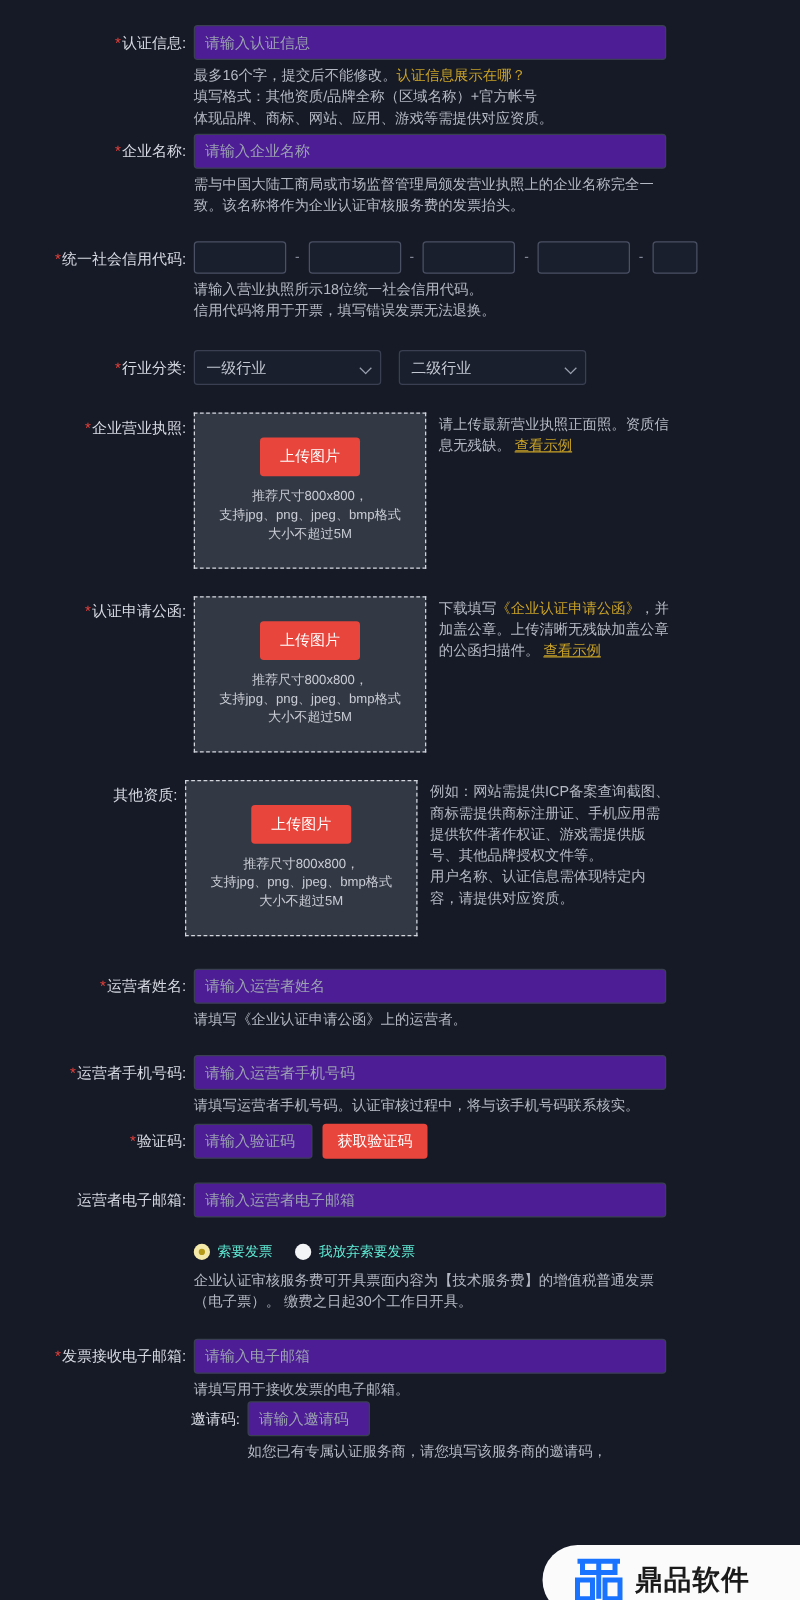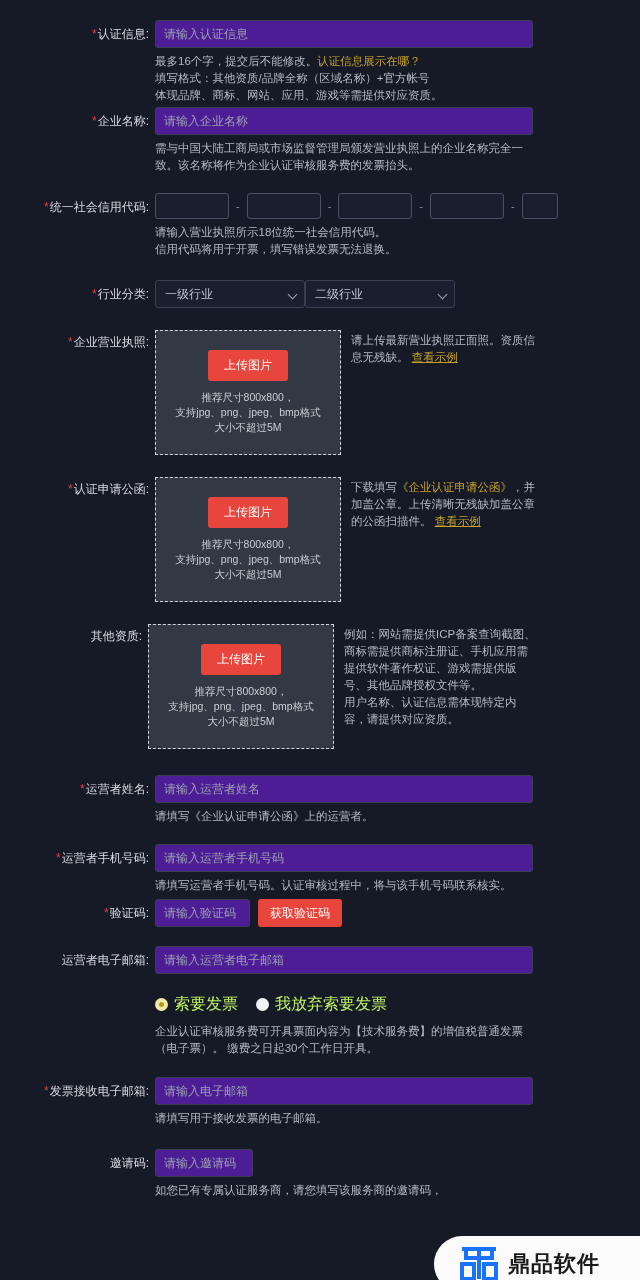--- a/index.html
+++ b/index.html
@@ -116,21 +116,21 @@
   .radio-row { display: flex; align-items: center; gap: 8px; }
   .radio-item { display: flex; align-items: center; gap: 6px; cursor: pointer; margin-right: 10px; }
   .radio-dot {
     width: 13px; height: 13px; border-radius: 50%;
     background: #f3f4f6; display: flex; align-items: center; justify-content: center;
   }
   .radio-dot.on { background: #f5e9a9; }
   .radio-dot.on::after {
     content: ""; width: 5px; height: 5px; border-radius: 50%; background: #b59a1a;
   }
-  .radio-label { color: #bef264; font-size: 16px; }
+  .radio-label { color: #5eead4; font-size: 11px; }
 
   
   .watermark {
     position: absolute; right: 0px; bottom: 8px;
     height: 56px; width: 206px;
     background: #fbfbfb;
     border-top-left-radius: 28px; border-bottom-left-radius: 28px;
     display: flex; align-items: center; gap: 8px; padding-left: 24px;
   }
   .wm-text { color: #1a1a1a; font-size: 22px; font-weight: bold; letter-spacing: 1px; font-family: Liberation Serif, serif; }
@@ -187,21 +187,21 @@
         <div>信用代码将用于开票，填写错误发票无法退换。</div>
       </div>
     </div>
   </div>
 
   <div class="row" style="margin-top:22px;">
     <div class="label-col">
       <span class="req">*</span><span>行业分类:</span>
     </div>
     <div class="field-col">
-      <div style="display:flex; gap:0;">
+      <div style="display:flex; gap:14px;">
         <div class="sel-wrap">
           <select class="sel">
             <option>一级行业</option>
           </select>
           <span class="chev"></span>
         </div>
         <div class="sel-wrap">
           <select class="sel">
             <option>二级行业</option>
           </select>
@@ -330,21 +330,21 @@
   <div class="row" style="margin-top:20px;">
     <div class="label-col">
       <span class="req">*</span><span>发票接收电子邮箱:</span>
     </div>
     <div class="field-col">
       <input class="txtinput w-wide" placeholder="请输入电子邮箱" style="">
       <div class="hint">请填写用于接收发票的电子邮箱。</div>
     </div>
   </div>
 
-  <div class="row" style="margin-top:22px;">
+  <div class="row" style="padding-left:43px;">
     <div class="label-col">
       <span>邀请码:</span>
     </div>
     <div class="field-col">
       <input class="txtinput w-code" style="width: 98px;" placeholder="请输入邀请码">
       <div class="hint">如您已有专属认证服务商，请您填写该服务商的邀请码，</div>
     </div>
   </div>
 
   <div class="watermark">

